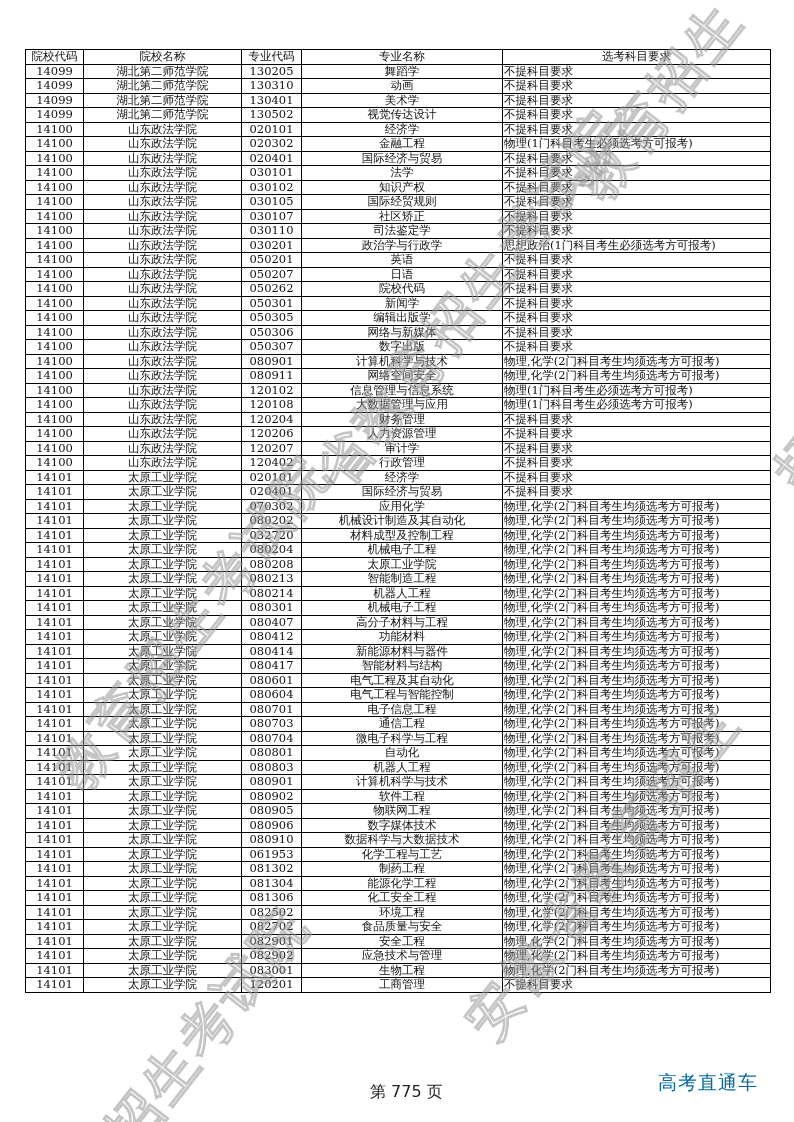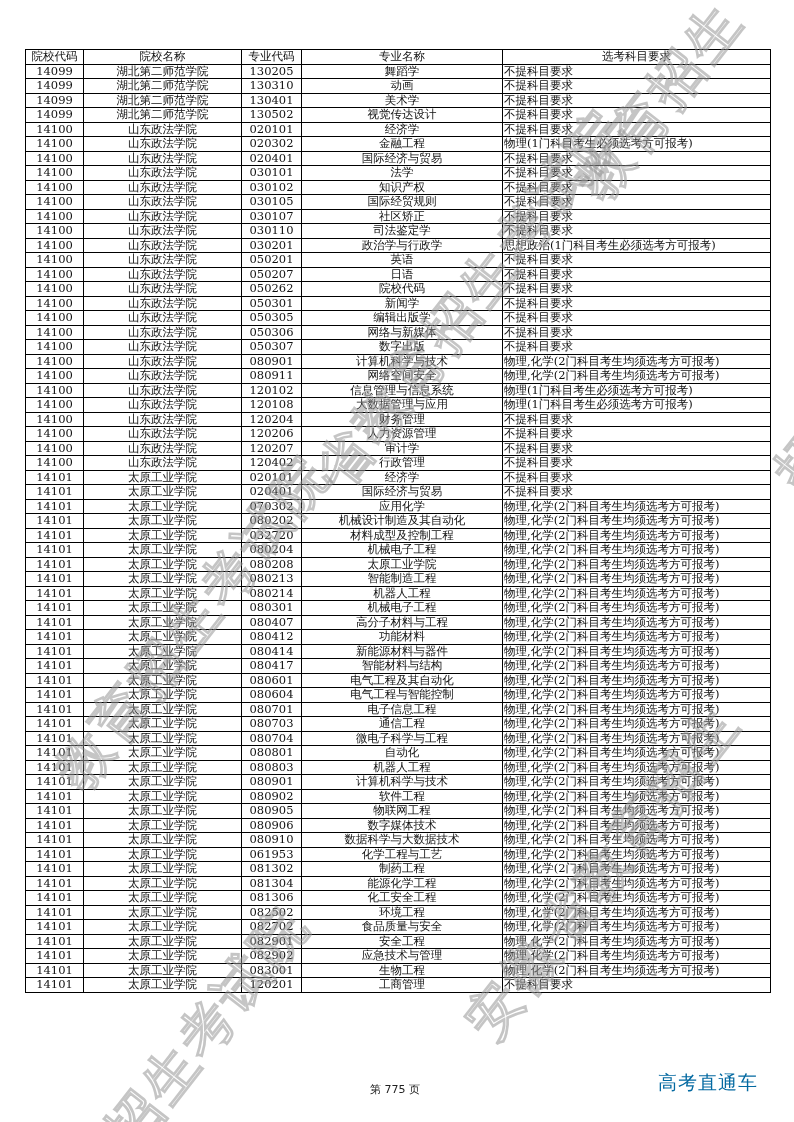--- a/index.html
+++ b/index.html
@@ -12,21 +12,21 @@
   table.grid td, table.grid th {
     border: 1.5px solid #000;
     height: 13.5px; line-height: 13.5px; padding: 0 1px;
     font-size: 11.5px; font-weight: normal; color: #111;
     white-space: nowrap; overflow: hidden;
   }
   table.grid th { font-family: "DejaVu Sans", "Liberation Sans", sans-serif; font-size: 11.5px; }
   td.c, th.c { text-align: center; }
   td.l { text-align: left; }
   col.c1 { width: 58px; } col.c2 { width: 158px; } col.c3 { width: 60px; } col.c4 { width: 201px; } col.c5 { width: 268px; }
-  .footer-page { position: absolute; top: 1082px; left: 370px; font-size: 11px; color: #222; font-family: "DejaVu Sans", "Liberation Sans", sans-serif; }
+  .footer-page { position: absolute; top: 1082px; left: 370px; font-size: 16px; color: #222; font-family: "DejaVu Sans", "Liberation Sans", sans-serif; }
   .footer-brand { position: absolute; top: 1070px; left: 658px; font-size: 19px; color: #0369a1; font-family: "DejaVu Sans", "Liberation Sans", sans-serif; letter-spacing: 1px; }
   .wm { position: absolute; color: transparent; -webkit-text-stroke: 1px rgba(150,150,150,0.55); font-family: "DejaVu Sans", sans-serif; font-size: 54px; font-weight: bold; white-space: nowrap; transform-origin: left top; pointer-events: none; letter-spacing: 4px; }
 </style>
 </head>
 <body>
 
 <div class="page">
   <table class="grid">
     <colgroup>
         <col class="c1">

